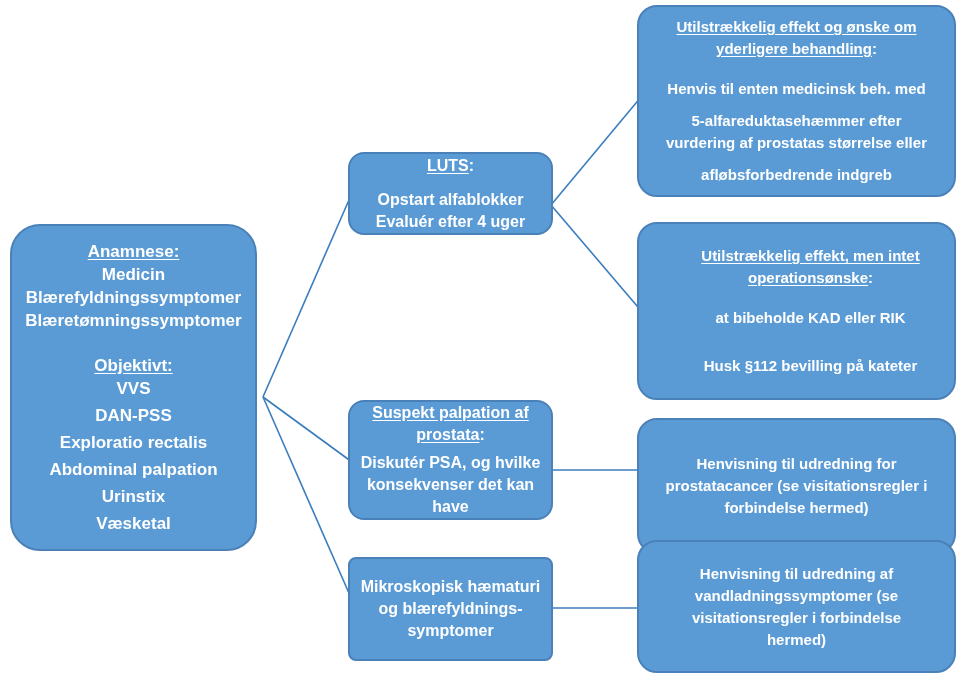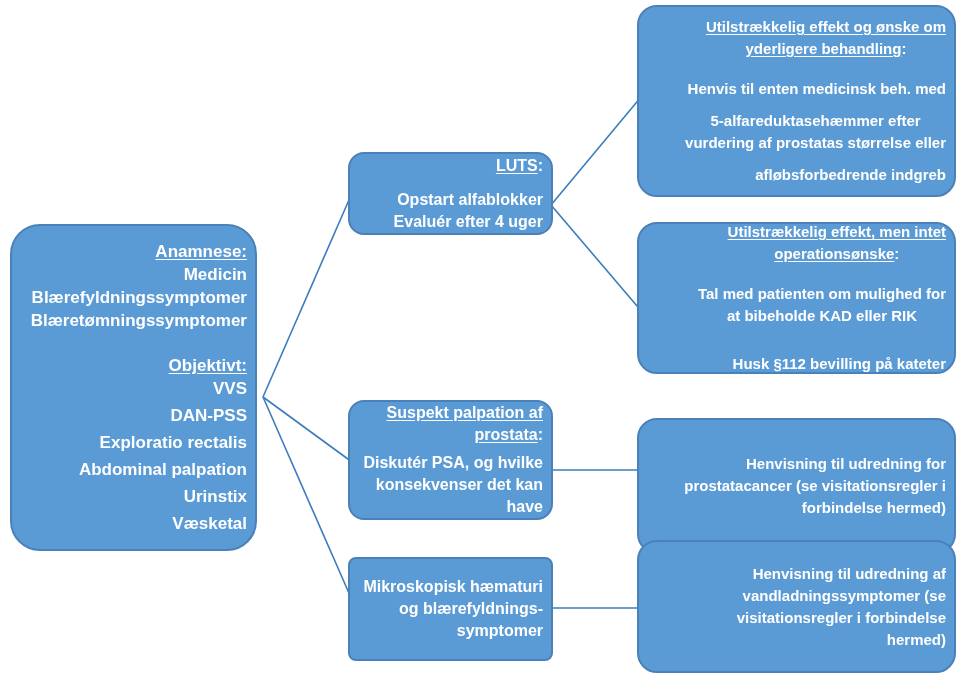--- a/index.html
+++ b/index.html
@@ -22,21 +22,20 @@
     box-sizing: border-box;
     background: #5b9bd5;
     border: 2px solid #4a81b8;
     color: #ffffff;
     font-weight: bold;
     text-align: center;
     display: flex;
     flex-direction: column;
     justify-content: center;
     padding: 4px 8px;
-    align-items: flex-end;
   }
   .ln { white-space: nowrap; }
   .u { text-decoration: underline; text-underline-offset: 2px; }
   .p { margin: 0; }
   .p + .p { margin-top: 10px; }
 
   #left-box {
     left: 10px; top: 224px; width: 247px; height: 327px;
     border-radius: 30px; font-size: 17px; line-height: 23px;
   }
@@ -59,21 +58,21 @@
     left: 348px; top: 557px; width: 205px; height: 104px;
     border-radius: 8px; font-size: 16px; line-height: 22px;
   }
 
   .rbox {
     left: 637px; width: 319px;
     border-radius: 20px; font-size: 15px; line-height: 22px;
   }
   #right-box1 { top: 5px;   height: 192px; }
   #right-box1 .heading { margin-bottom: 8px; }
-  #right-box2 { top: 222px; height: 152px; padding-left: 36px; }
+  #right-box2 { top: 222px; height: 178px; padding-left: 36px; }
   #right-box2 .heading { margin-bottom: 8px; }
   #right-box2 .husk { margin-top: 26px; }
   #right-box3 { top: 418px; height: 136px; }
   #right-box4 { top: 540px; height: 133px; }
 </style>
 </head>
 <body>
 
 <div id="canvas">
 
@@ -138,21 +137,20 @@
       <div class="ln">afløbsforbedrende indgreb</div>
     </div>
   </div>
 
   <div class="box rbox" id="right-box2">
     <div class="p">
       <div class="ln"><span class="u">Utilstrækkelig effekt, men intet</span><span></span></div>
       <div class="ln heading"><span class="u">operationsønske</span><span>:</span></div>
     </div>
     <div class="p">
-      <div class="ln">Tal med patienten om mulighed for</div>
       <div class="ln">at bibeholde KAD eller RIK</div>
     </div>
     <div class="p husk">
       <div class="ln">Husk §112 bevilling på kateter</div>
     </div>
   </div>
 
   <div class="box rbox" id="right-box3">
     <div class="ln">Henvisning til udredning for</div>
     <div class="ln">prostatacancer (se visitationsregler i</div>

